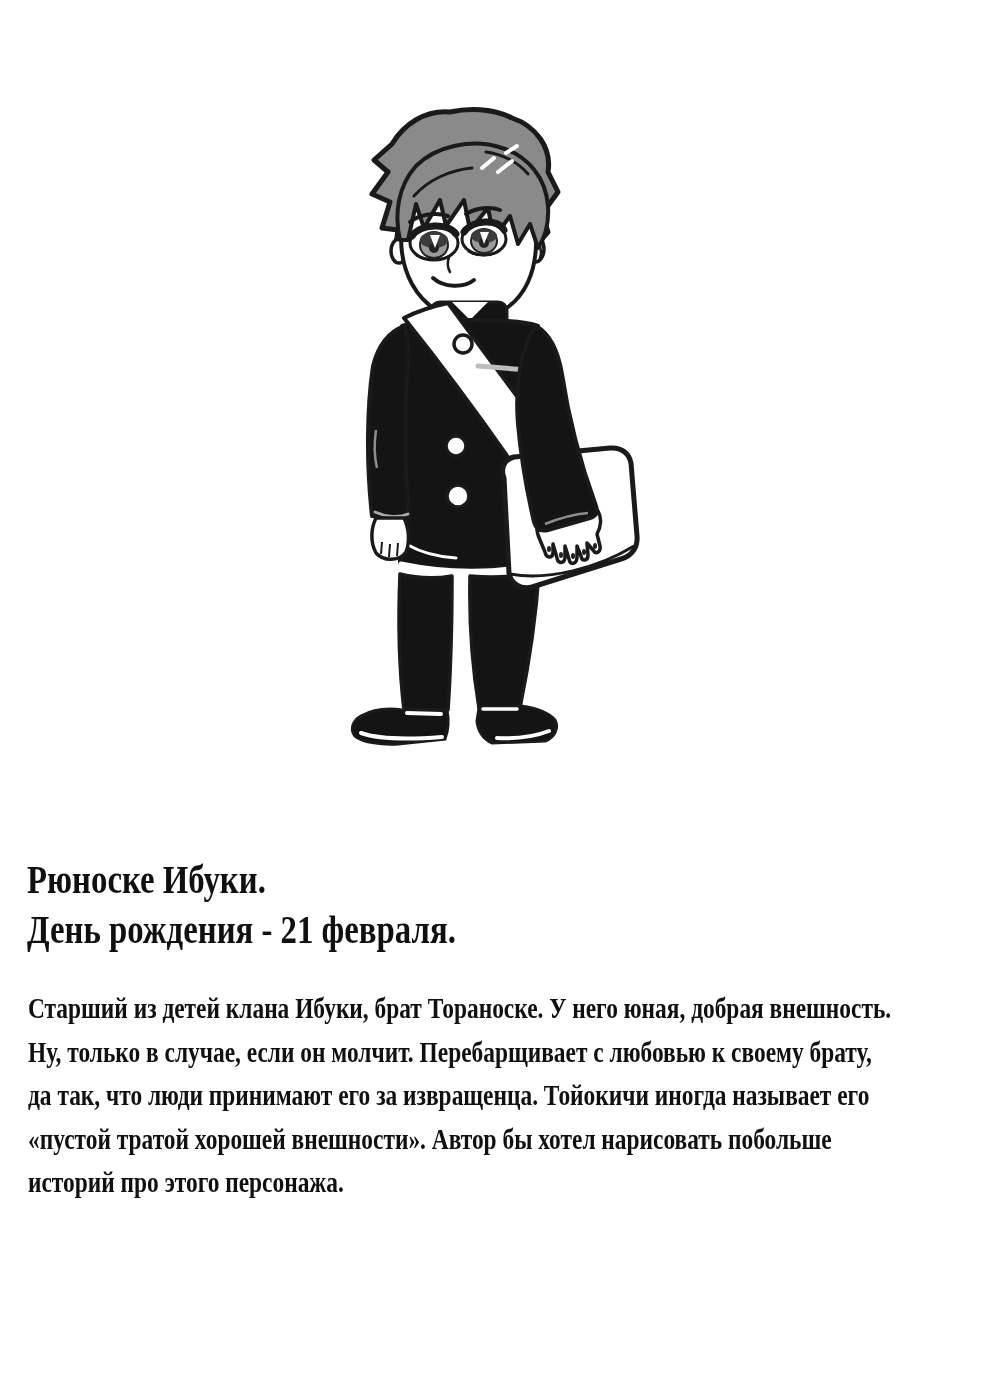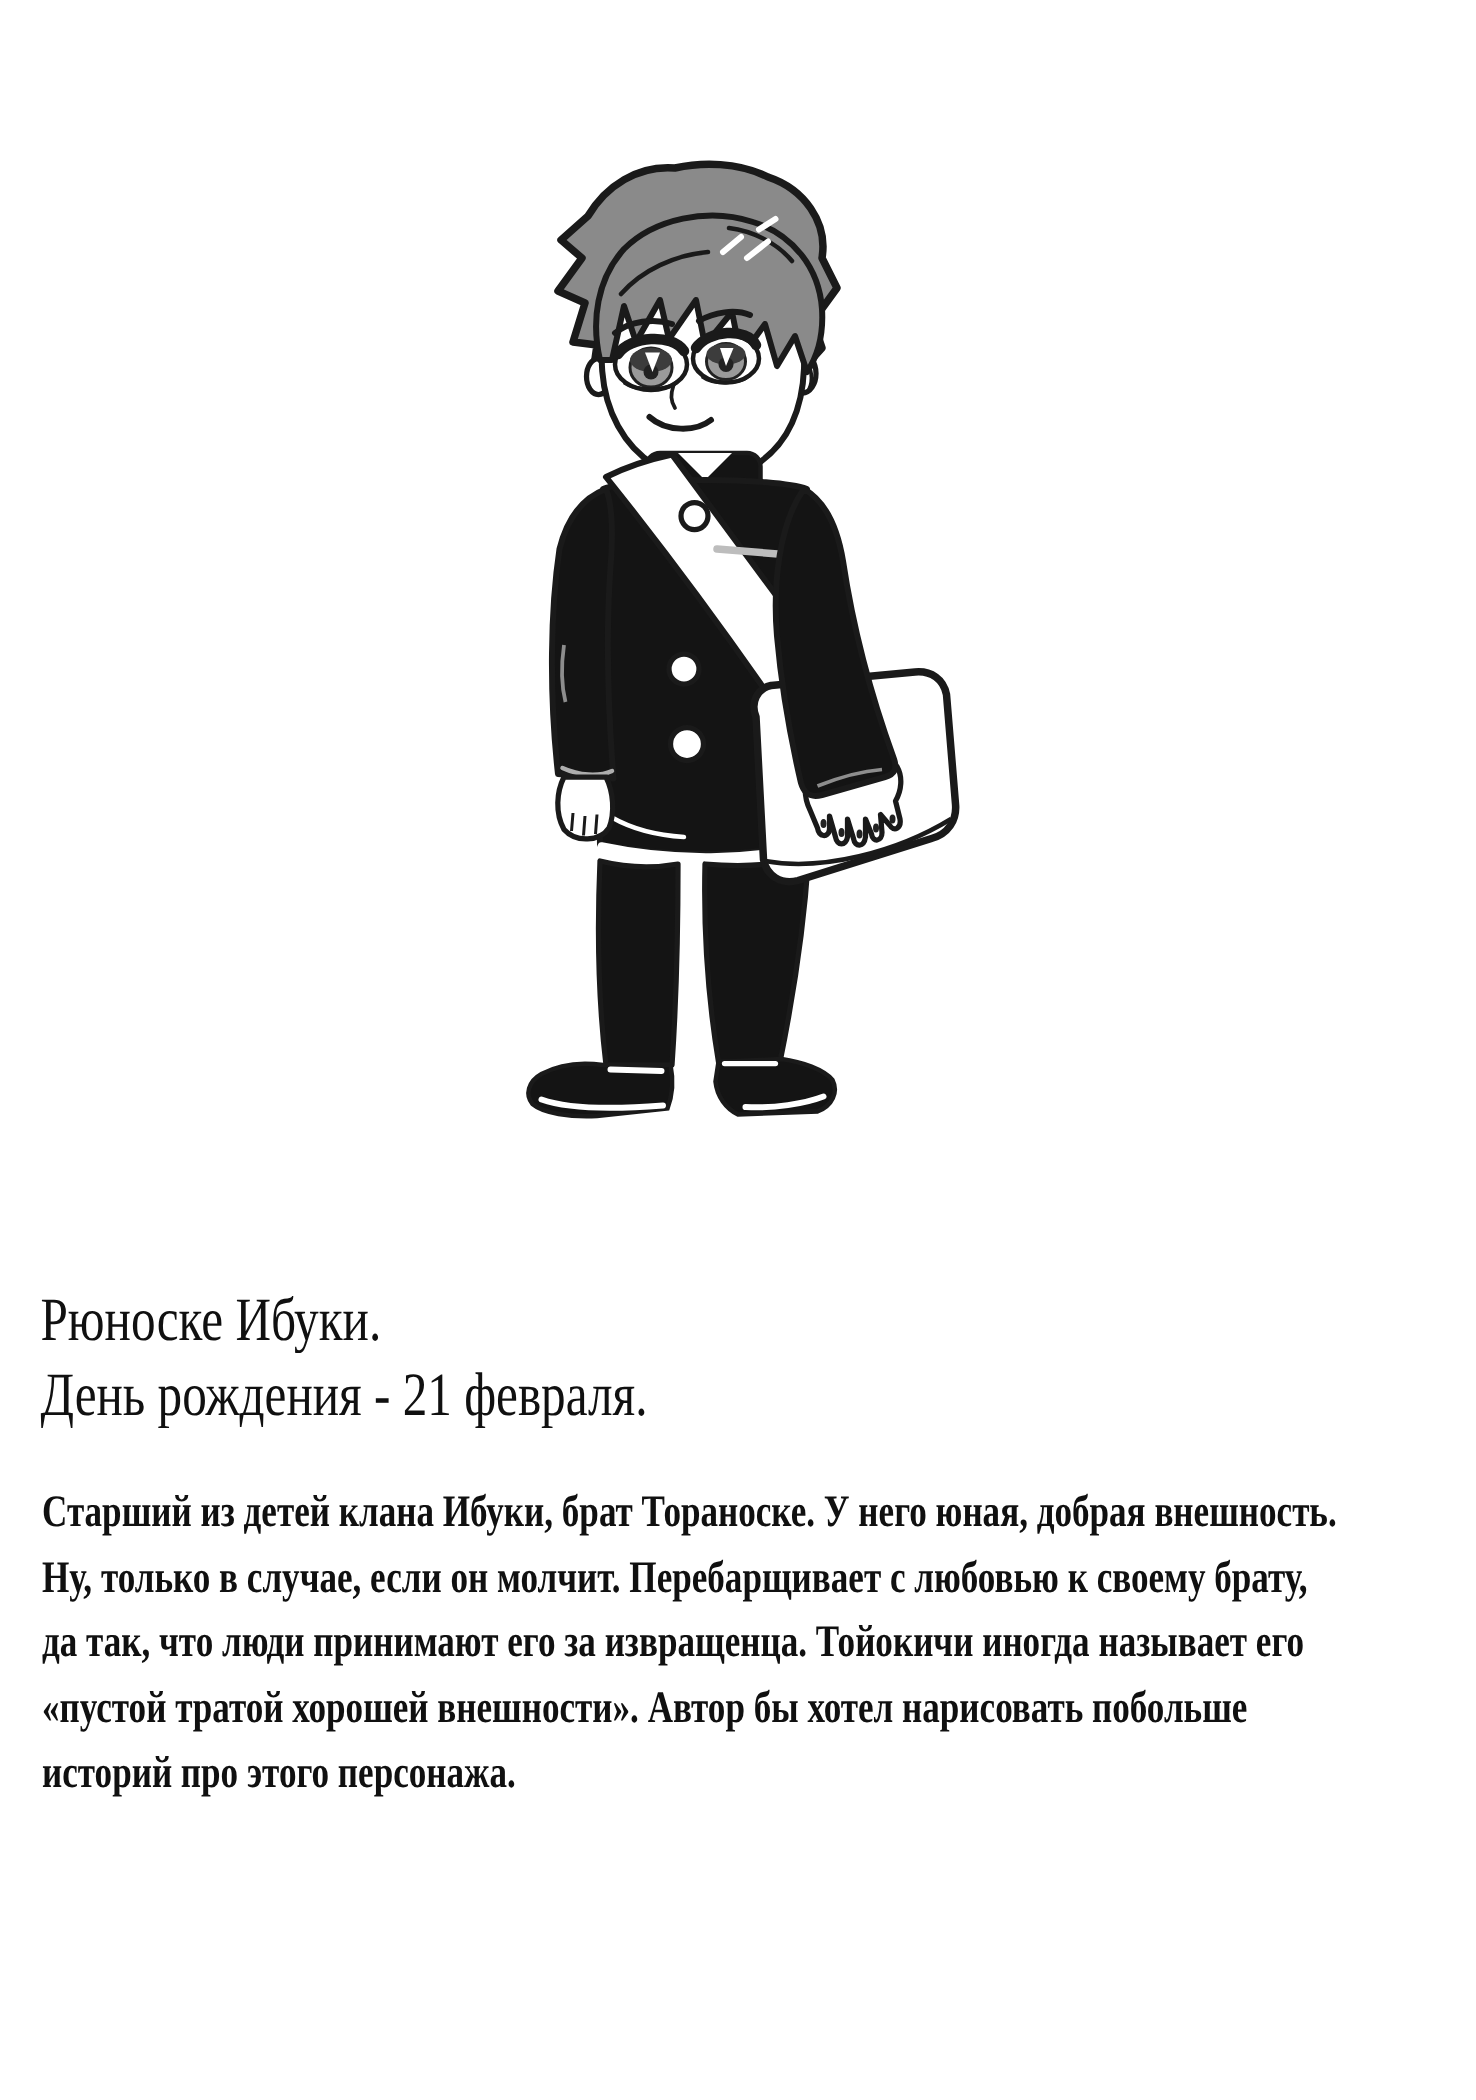--- a/index.html
+++ b/index.html
@@ -9,21 +9,21 @@
   *{box-sizing:border-box;}
   html,body{margin:0;padding:0;}
   body{
     width:984px;height:1400px;position:relative;overflow:hidden;
     background:var(--paper);color:var(--ink);
     font-family:"Liberation Serif", serif;
   }
   .illustration{position:absolute;left:330px;top:100px;width:330px;height:670px;}
   .title-block{
     position:absolute;left:27px;top:854px;
-    font-size:41px;font-weight:normal;line-height:50px;
+    font-size:41px;font-weight:bold;line-height:50px;
   }
   .title-line{white-space:nowrap;transform:scaleX(0.80);transform-origin:0 50%;}
   .desc-block{
     position:absolute;left:28px;top:986px;
     font-size:30px;font-weight:bold;line-height:43.5px;
   }
   .desc-line{white-space:nowrap;transform:scaleX(0.78);transform-origin:0 50%;}
 </style>
 </head>
 <body>

